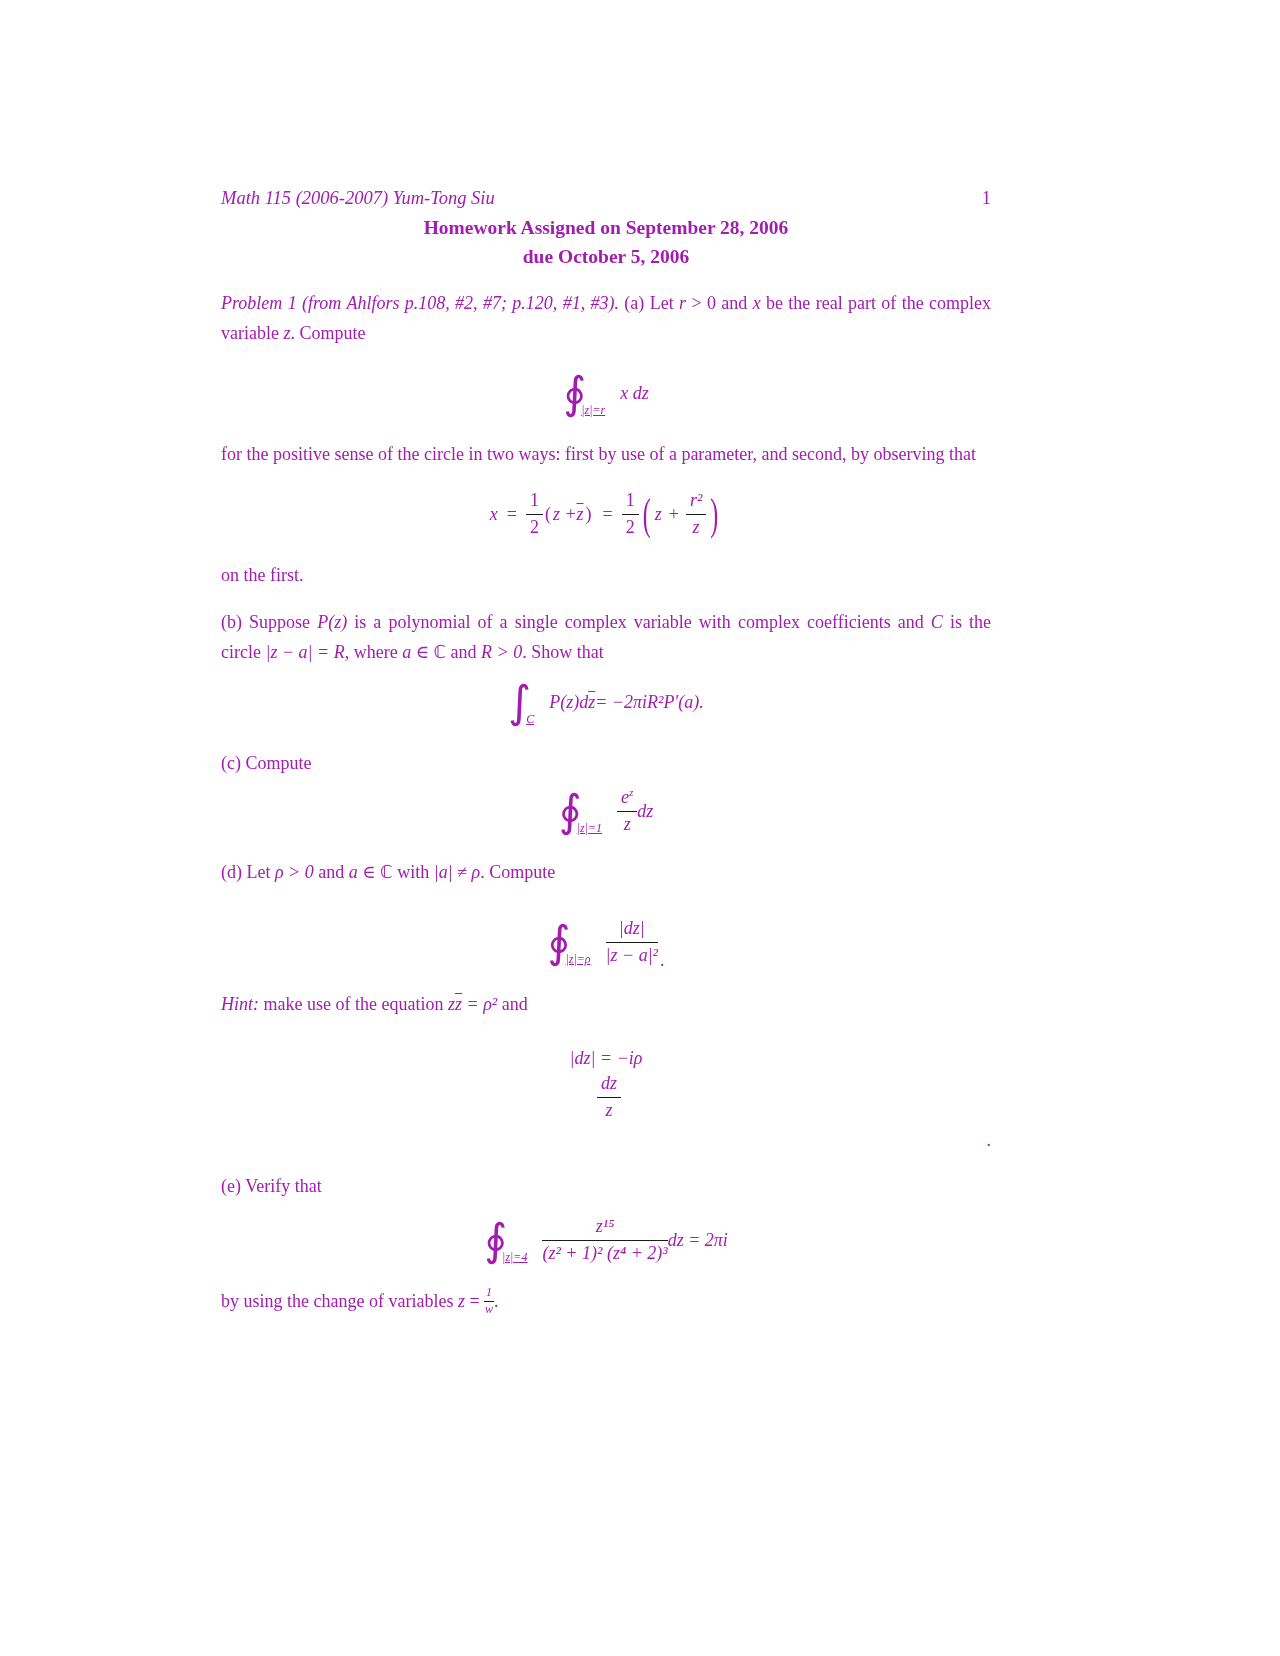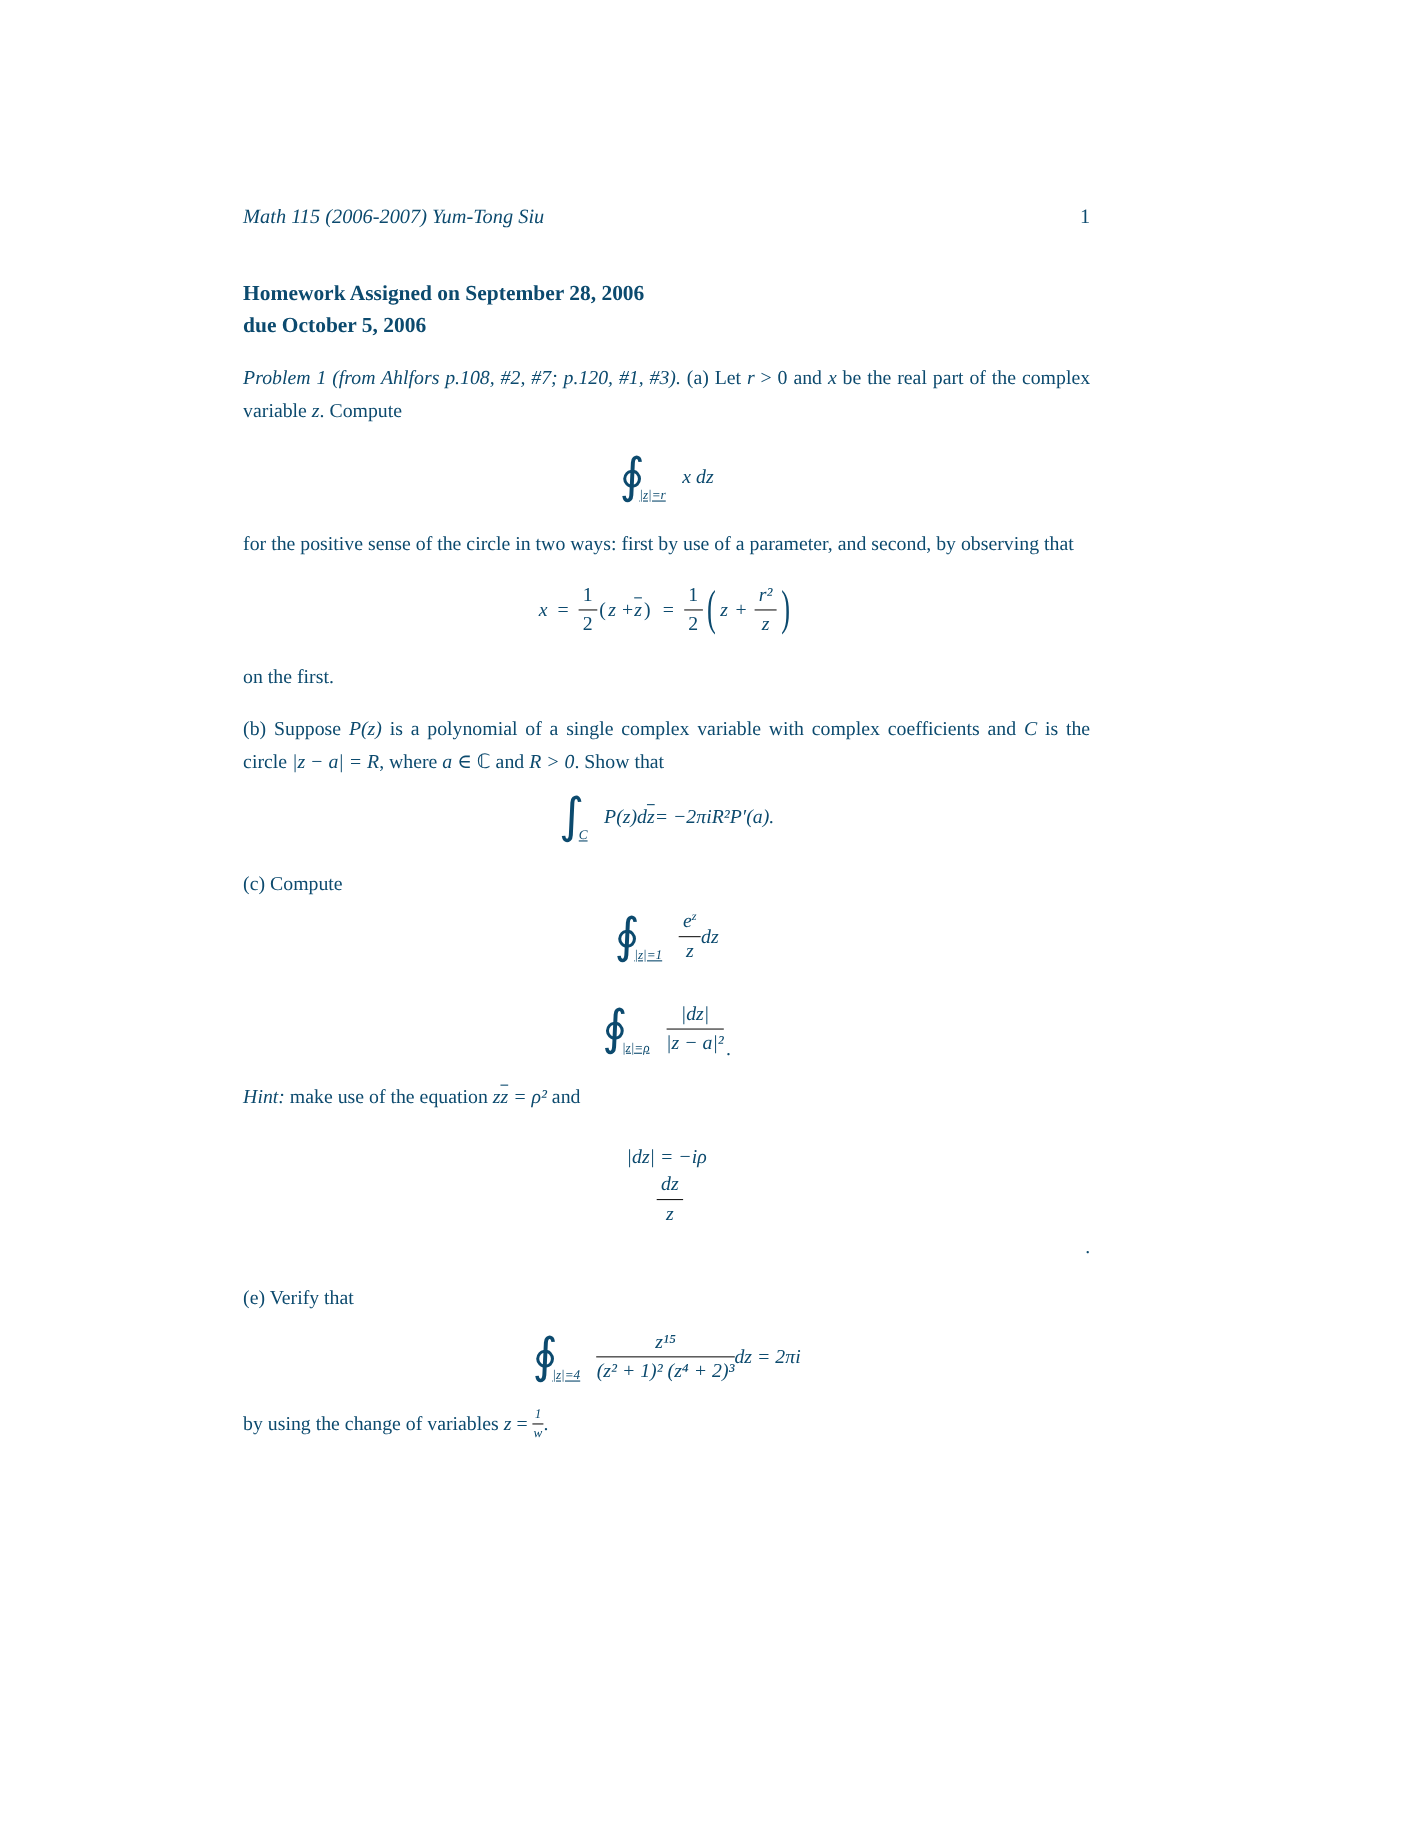--- a/index.html
+++ b/index.html
@@ -1,27 +1,27 @@
 <!DOCTYPE html>
 <html><head>
 <meta charset="utf-8">
 <style>
   * { box-sizing: border-box; }
   html, body { margin: 0; padding: 0; background: #ffffff; }
   .page {
     width: 1280px; height: 1656px; position: relative;
-    background: #ffffff; color: #0c4a6e;
+    background: #ffffff; color: #a21caf;
     font-family: "Liberation Serif", "DejaVu Serif", "DejaVu Sans", serif;
     overflow: hidden;
   }
   .content { position: absolute; left: 221px; top: 183px; width: 770px; font-size: 18px; line-height: 30px; }
   .header { display: flex; justify-content: space-between; align-items: baseline; font-size: 18.5px; }
   .it { font-style: italic; }
   .mi { font-style: italic; text-align: right; }
-  .title { text-align: left; font-weight: bold; font-size: 19.5px; line-height: 29px; margin-top: 40px; }
+  .title { text-align: center; font-weight: bold; font-size: 19.5px; line-height: 29px; }
   .para { margin: 17px 0 0; text-align: justify; }
   .tight { }
   .display { display: flex; justify-content: center; align-items: center; margin: 16px 0 14px; min-height: 58px; }
   .intwrap { display: inline-flex; align-items: flex-end; margin-right: 10px; }
   .intsign { font-family: "DejaVu Sans", "DejaVu Serif", serif; font-size: 44px; line-height: 0.95; font-style: normal; }
   .intsub { font-size: 12px; line-height: 1; transform: translate(-5px, 2px); white-space: nowrap; text-decoration: underline; }
   .frac { display: inline-block; text-align: center; vertical-align: middle; line-height: 1.2; }
   .frac .num { display: block; padding: 0 4px 2px; border-bottom: 1.4px solid #1a1a1a; }
   .frac .den { display: block; padding-top: 2px; }
   .rel { margin: 0 9px; }
@@ -120,20 +120,23 @@
         <span class="intsign">∮</span>
         <span class="intsub mi">|z|=1</span>
       </span>
       <span class="frac mi">
         <span class="num"><span>e</span><sup>z</sup></span>
         <span class="den">z</span>
       </span>
       <span class="mi">dz</span>
     </div>
 
+    <p class="para tight">
+      <span>(d) Let </span><span class="mi">ρ &gt; 0</span><span> and </span><span class="mi">a ∈ ℂ</span><span> with </span><span class="mi">|a| ≠ ρ</span><span>. Compute</span>
+    </p>
 
     <div class="display" style="margin-top:26px; margin-bottom:18px;">
       <span class="intwrap">
         <span class="intsign">∮</span>
         <span class="intsub mi">|z|=ρ</span>
       </span>
       <span class="frac mi">
         <span class="num">|dz|</span>
         <span class="den">|z − a|²</span>
       </span>

